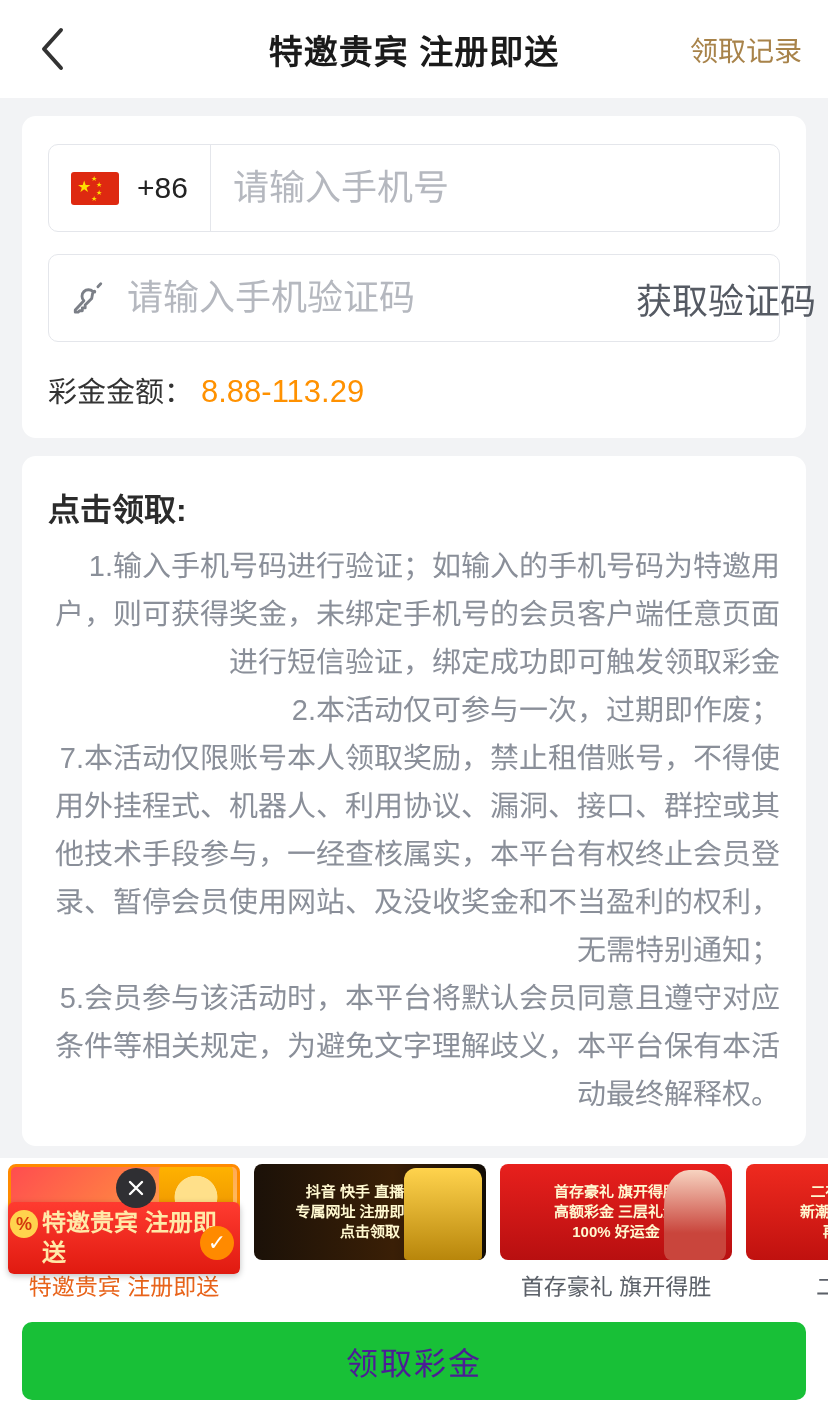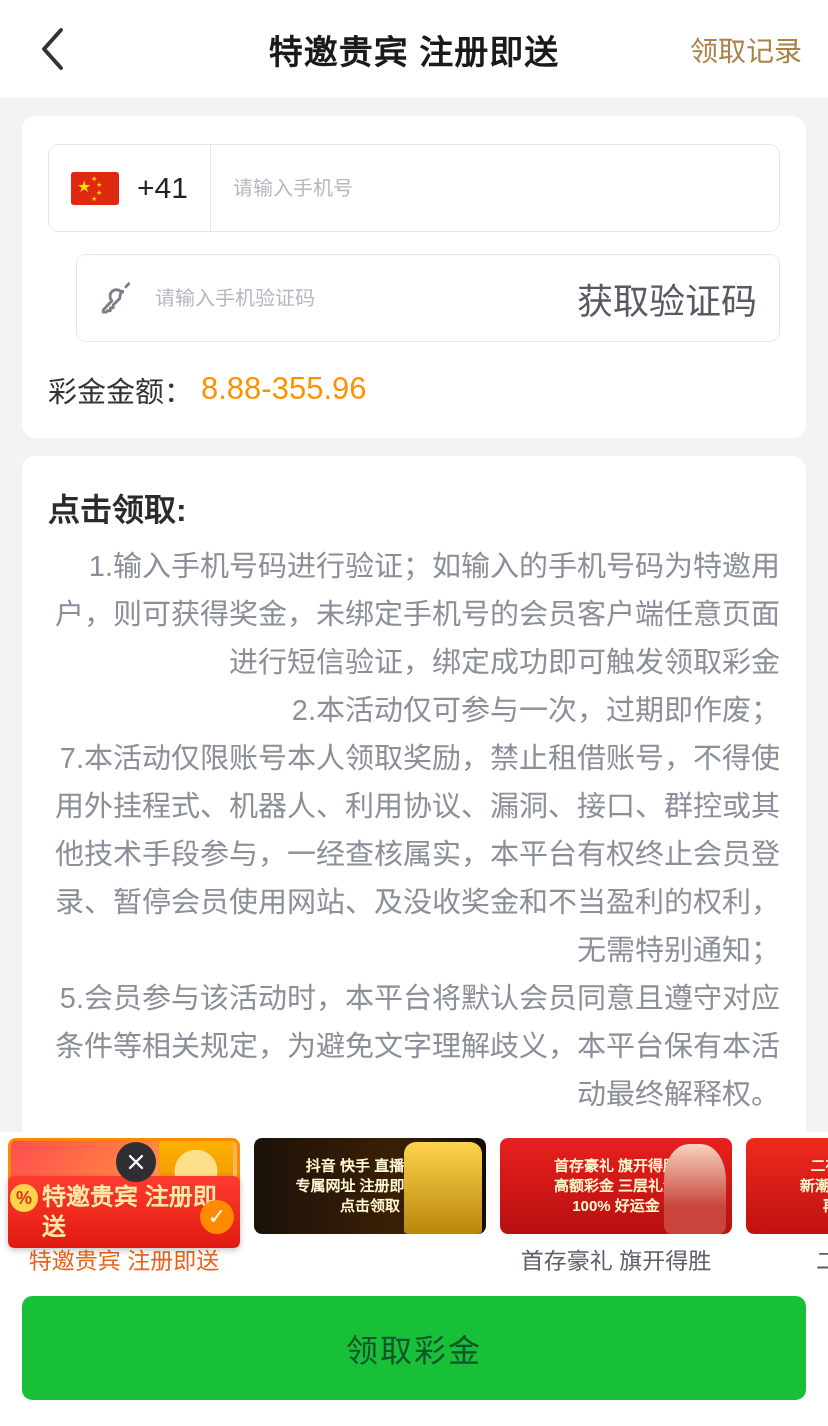--- a/index.html
+++ b/index.html
@@ -69,21 +69,21 @@
 
   
   .field {
     height: 88px;
     border: 1px solid #e4e6eb;
     border-radius: 10px;
     display: flex;
     align-items: center;
     background: #fff;
   }
-  .field + .field { margin-top: 22px; margin-left: 28px; }
+  .field + .field { margin-top: 22px; }
 
   .cc-box {
     display: flex;
     align-items: center;
     gap: 18px;
     padding: 0 22px 0 22px;
     height: 100%;
     border-right: 1px solid #e4e6eb;
     cursor: pointer;
   }
@@ -109,21 +109,21 @@
   .cc-code {
     font-size: 30px;
     color: #222;
     font-weight: 500;
   }
   .field input {
     flex: 1 1 auto;
     height: 100%;
     border: 0;
     outline: none;
-    font-size: 20px;
+    font-size: 36px;
     color: #333;
     padding: 0 22px;
     background: transparent;
     font-family: inherit;
   }
   .field input::placeholder { color: #b5b8bf; }
 
   .key-icon {
     padding-left: 22px;
     display: flex; align-items: center;
@@ -133,21 +133,21 @@
     font-size: 36px;
     color: #555a63;
     padding: 0 22px;
     white-space: nowrap;
     cursor: pointer;
   }
 
   .amount-row {
     margin-top: 26px;
     display: flex;
-    align-items: center;
+    align-items: flex-end;
     font-size: 29px;
   }
   .amount-label { color: #333; }
   .amount-value { color: #ff9100; margin-left: 8px; font-size: 31px; }
 
   
   .rules-title {
     font-size: 32px;
     font-weight: 700;
     color: #2b2b2b;
@@ -281,25 +281,25 @@
   }
 
   
   .footer {
     flex: 0 0 auto;
     background: #ffffff;
     padding: 14px 22px 26px 22px;
   }
   .cta {
     width: 100%;
-    height: 104px;
+    height: 78px;
     border: 0;
     border-radius: 10px;
     background: #18c037;
-    color: #14532d;
+    color: #4c1d95;
     font-size: 32px;
     font-family: inherit;
     cursor: pointer;
     letter-spacing: 2px;
   }
 </style>
 </head>
 <body>
 
 <div class="phone">
@@ -322,39 +322,39 @@
 
       <div class="field">
         <div class="cc-box">
           <div class="flag">
             <span class="star-big">★</span>
             <span class="s s1">★</span>
             <span class="s s2">★</span>
             <span class="s s3">★</span>
             <span class="s s4">★</span>
           </div>
-          <span class="cc-code">+41</span>
+          <span class="cc-code">+86</span>
         </div>
         <input type="text" value="" placeholder="请输入手机号" style="">
       </div>
 
       <div class="field">
         <span class="key-icon">
           <svg width="34" height="34" viewBox="0 0 24 24" aria-hidden="true">
             <path d="M21 2l-2 2m-3.5 3.5a4.5 4.5 0 1 0-6.4 6.4L3 20.5V22h2l1-1h2v-2h2v-2l4.6-4.6z" fill="none" stroke="#7b7f87" stroke-width="2" stroke-linecap="round" stroke-linejoin="round"></path>
             <circle cx="16.5" cy="7.5" r="1.3" fill="#7b7f87"></circle>
           </svg>
         </span>
         <input type="text" value="" placeholder="请输入手机验证码" style="">
         <div class="code-btn">获取验证码</div>
       </div>
 
       <div class="amount-row">
         <span class="amount-label">彩金金额：</span>
-        <span class="amount-value">8.88-355.96</span>
+        <span class="amount-value">8.88-113.29</span>
       </div>
     </div>
 
     <div class="card">
       <div class="rules-title">点击领取:</div>
       <div class="rules">
         <p>1.输入手机号码进行验证；如输入的手机号码为特邀用户，则可获得奖金，未绑定手机号的会员客户端任意页面进行短信验证，绑定成功即可触发领取彩金</p>
         <p>2.本活动仅可参与一次，过期即作废；</p>
         <p>7.本活动仅限账号本人领取奖励，禁止租借账号，不得使用外挂程式、机器人、利用协议、漏洞、接口、群控或其他技术手段参与，一经查核属实，本平台有权终止会员登录、暂停会员使用网站、及没收奖金和不当盈利的权利，无需特别通知；</p>
         <p>5.会员参与该活动时，本平台将默认会员同意且遵守对应条件等相关规定，为避免文字理解歧义，本平台保有本活动最终解释权。</p>

